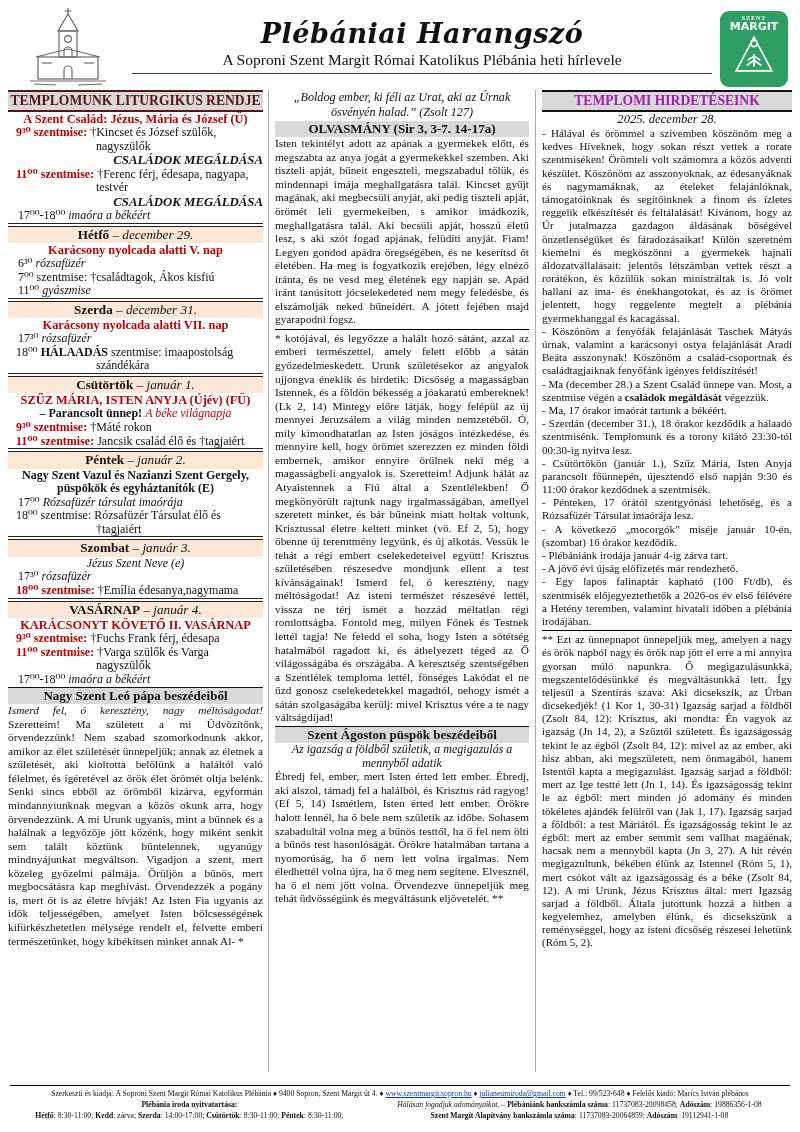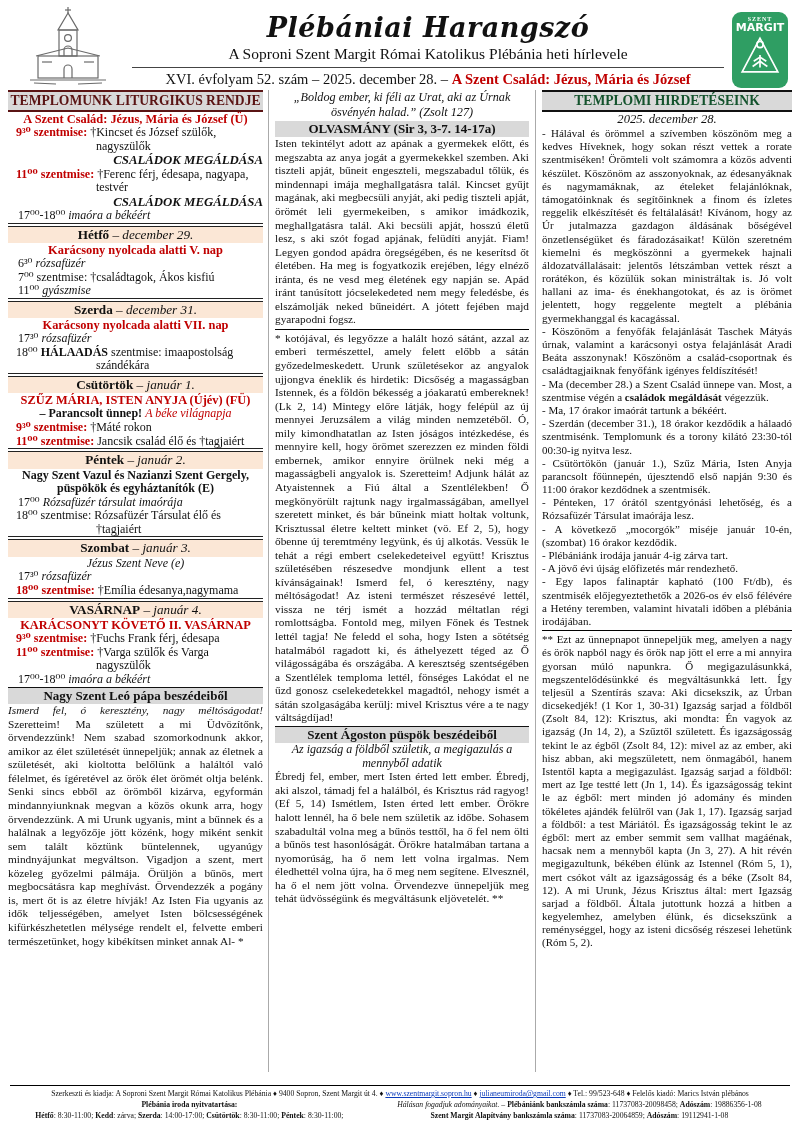--- a/index.html
+++ b/index.html
@@ -1,39 +1,39 @@
 <!DOCTYPE html>
 <html lang="hu"><head>
 <meta charset="utf-8">
 <style>
   html,body{margin:0;padding:0;background:#fff;}
   .page{position:relative;width:800px;height:1132px;overflow:hidden;background:#fff;
         font-family:"Liberation Serif","DejaVu Serif",serif;color:#111;}
   
-  .header{display:flex;align-items:flex-end;padding:6px 12px 0 12px;height:88px;box-sizing:border-box;}
+  .header{display:flex;align-items:center;padding:6px 12px 0 12px;height:88px;box-sizing:border-box;}
   .logo-left{width:112px;height:84px;flex:0 0 auto;}
   .masthead{flex:1;text-align:center;padding:0 8px;}
   .title{font-family:"DejaVu Serif","Liberation Serif",serif;font-style:italic;font-weight:bold;
          font-size:27px;line-height:1.05;letter-spacing:.5px;}
   .subtitle{font-size:15.5px;padding:3px 0 4px;border-bottom:1.6px solid #444;}
   .issue{font-size:14.5px;padding-top:3px;}
-  .margit-logo{width:56px;height:76px;flex:0 0 auto;background:#2f9e63;border-radius:9px;
+  .margit-logo{width:68px;height:76px;flex:0 0 auto;background:#2f9e63;border-radius:9px;
                margin-top:4px;color:#fff;text-align:center;box-sizing:border-box;padding-top:4px;}
   .ml-t1{font-size:6px;font-weight:bold;letter-spacing:1px;line-height:1;}
   .ml-t2{font-size:11px;font-weight:bold;line-height:1.1;font-family:"DejaVu Sans",sans-serif;}
   
   .columns{display:flex;padding:2px 8px 0;height:984px;overflow:hidden;box-sizing:border-box;}
   .col{box-sizing:border-box;overflow:hidden;}
   .col1{width:260px;padding-right:5px;}
   .col2{width:268px;padding:0 6px;border-left:1px solid #aaa;border-right:1px solid #aaa;}
   .col3{flex:1;padding-left:6px;}
   
   .box-title{background:#d9d9d9;text-align:center;font-weight:bold;font-size:13.6px;
              padding:1px 0;border-top:2.6px solid #5a1414;border-bottom:2.6px solid #5a1414;color:#5a1414;}
-  .box-title.dark{border-color:#111;color:#14532d;}
+  .box-title.dark{border-color:#111;color:#a21caf;}
   
   .section{border-top:4px double #222;}
   .section:first-child{border-top:none;}
   .sec-header{background:#fbe7d6;text-align:center;font-size:13.2px;padding:0 2px;line-height:1.25;}
   .ln{font-size:12px;line-height:1.13;}
   .ln-feast-red{color:#c00000;font-weight:bold;text-align:center;font-size:12.4px;}
   .ln-feast-black{font-weight:bold;text-align:center;}
   .ln-feast-italic{font-style:italic;text-align:center;}
   .ln-blessing{font-weight:bold;font-style:italic;text-align:right;font-size:12.8px;}
   .ln-mass{padding-left:88px;text-indent:-80px;}
@@ -84,23 +84,20 @@
             <line x1="72" y1="58" x2="82" y2="58"></line>
           <line x1="18" y1="76" x2="94" y2="76"></line>
           <line x1="22" y1="79" x2="44" y2="80"></line>
             <line x1="66" y1="80" x2="90" y2="79"></line>
         </g>
       </svg>
     </div>
     <div class="masthead">
       <div class="title">Plébániai Harangszó</div>
       <div class="subtitle">A Soproni Szent Margit Római Katolikus Plébánia heti hírlevele</div>
-      <div>
-          <div class="issue"><span class="p-n">XVI. évfolyam 52. szám – 2025. december 28. – </span><span class="p-rb">A Szent Család: Jézus, Mária és József</span></div>
-        </div>
     </div>
     <div class="margit-logo">
       <div class="ml-t1">SZENT</div>
       <div class="ml-t2">MARGIT</div>
       <svg viewBox="0 0 40 40" width="44" height="42">
         <g fill="none" stroke="#fff" stroke-width="1.6">
           <polygon points="20,4 3,36 37,36"></polygon>
           <circle cx="20" cy="10" r="3"></circle>
           <line x1="20" y1="20" x2="20" y2="32"></line>
           <line x1="14" y1="26" x2="20" y2="22"></line>

